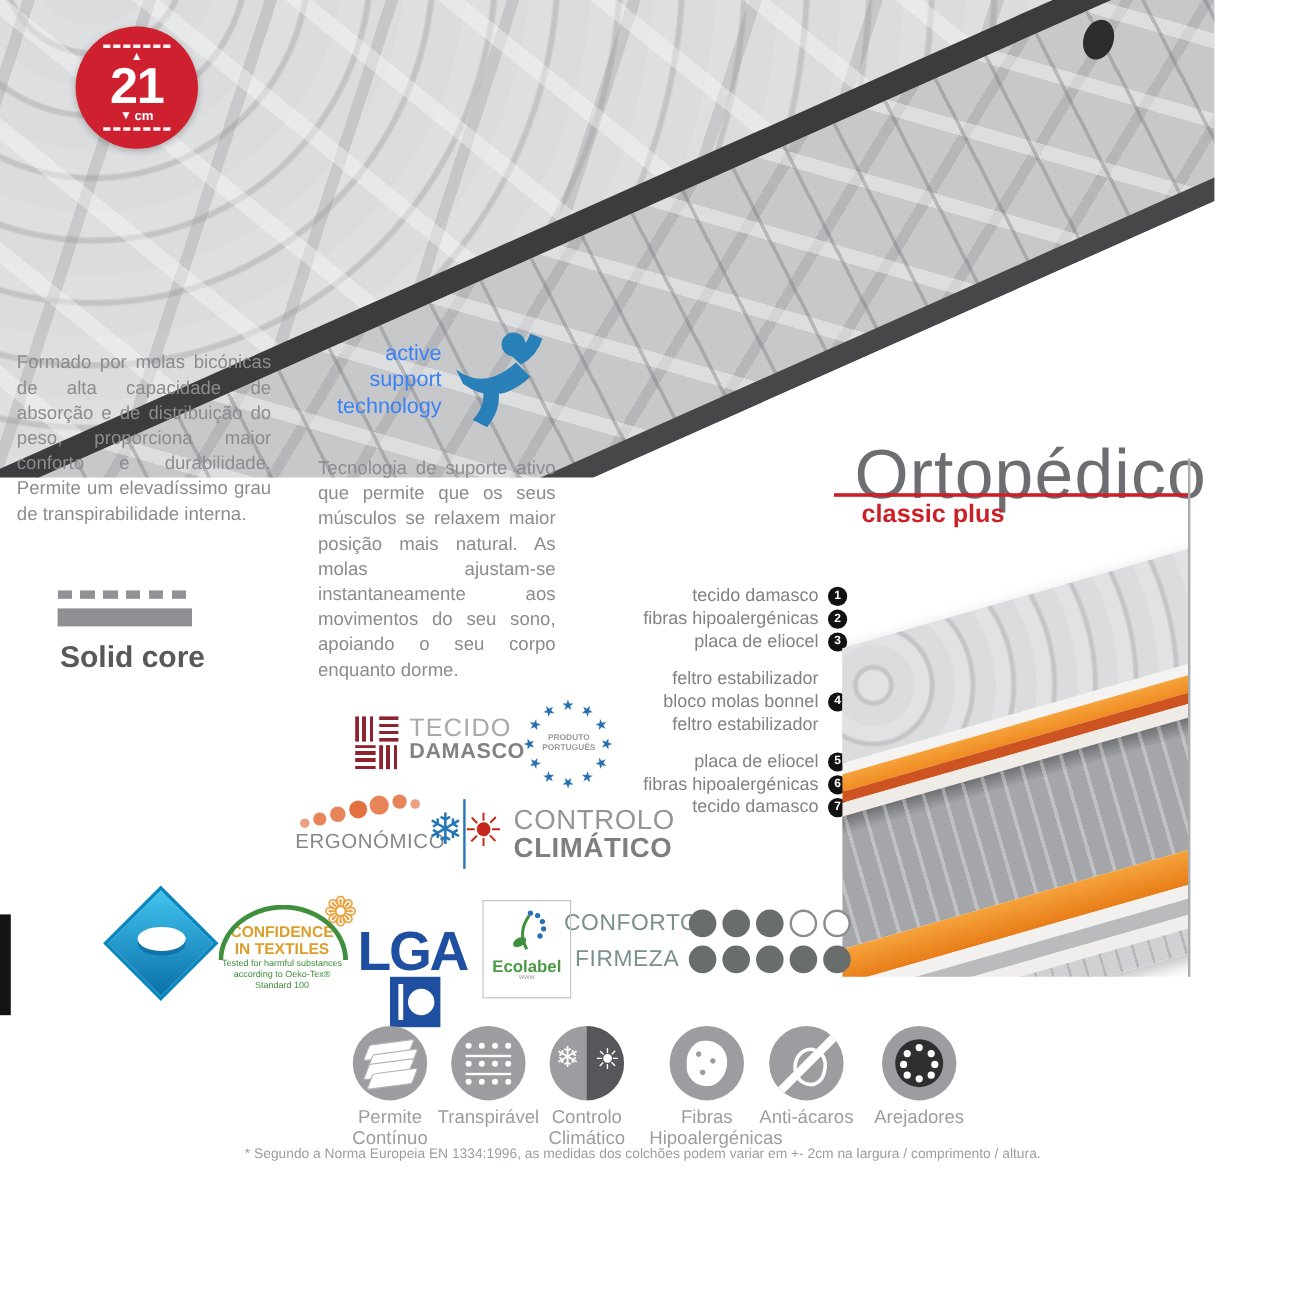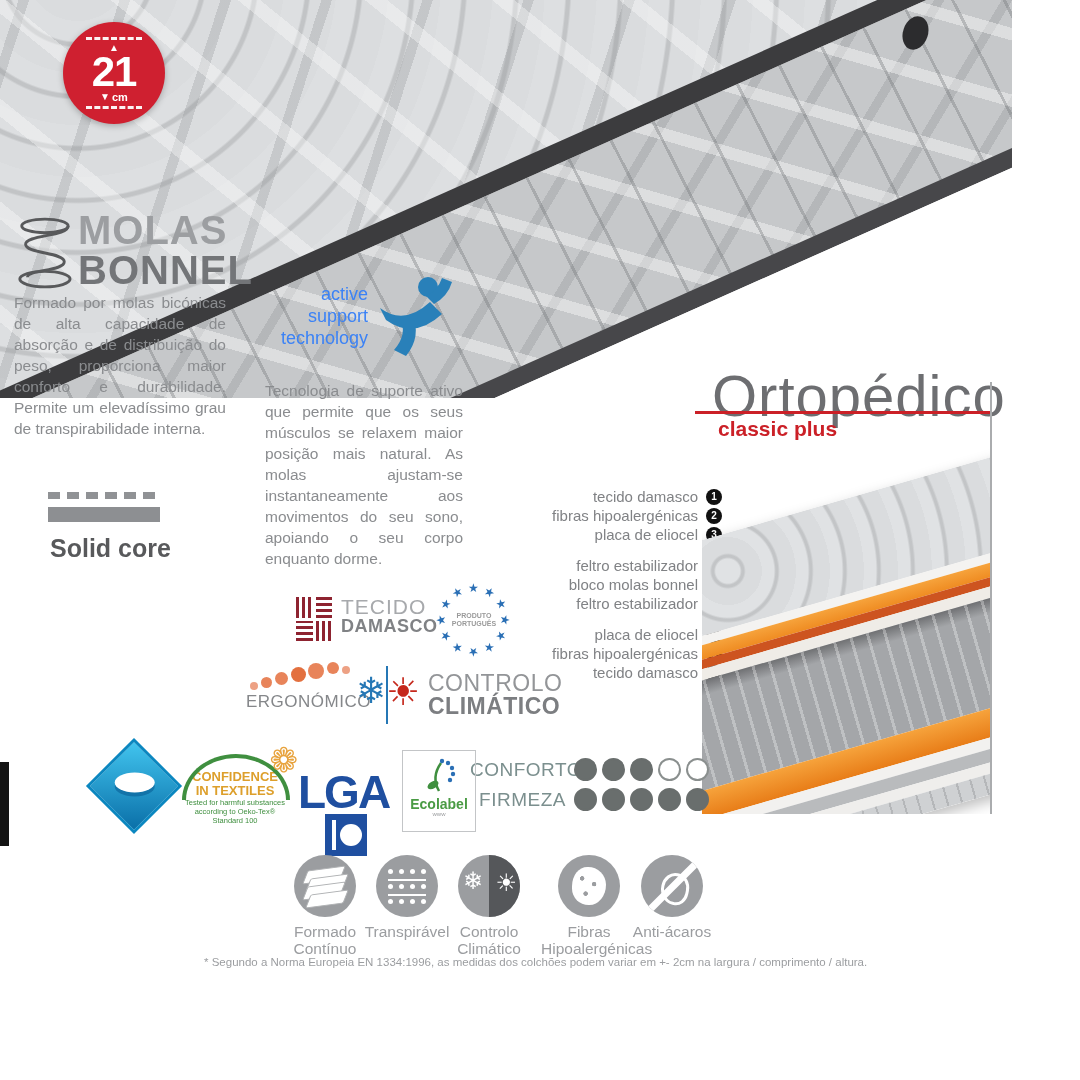--- a/index.html
+++ b/index.html
@@ -86,21 +86,21 @@
   .clim-t2{position:absolute;left:428px;top:693px;font-size:23px;color:#7c7e81;font-weight:bold;letter-spacing:.5px;}
 
   
   .prod-name{position:absolute;left:712px;top:362px;font-size:58px;color:#6d6e71;font-weight:300;
       letter-spacing:1px;}
   .prod-line{position:absolute;left:695px;top:411px;width:295px;height:3px;background:#cb2027;}
   .prod-variant{position:absolute;left:718px;top:417px;font-size:21px;color:#cb2027;font-weight:bold;}
   .v-line{position:absolute;left:990px;top:382px;width:2px;height:432px;background:#aaacae;}
 
   
-  .layers{position:absolute;left:536px;top:487px;width:196px;}
+  .layers{position:absolute;left:520px;top:487px;width:196px;}
   .l-row{display:flex;align-items:center;height:19px;}
   .l-row .lab{width:162px;text-align:right;color:#808285;font-size:15px;}
   .l-row .num{width:16px;height:16px;margin-left:8px;border-radius:50%;background:#111;
       color:#fff;font-size:10px;font-weight:bold;display:flex;align-items:center;justify-content:center;}
   .l-row .num:empty{visibility:hidden;}
   .l-gap{height:12px;}
 
   
   .cutaway{position:absolute;left:702px;top:436px;width:288px;height:378px;overflow:hidden;}
   .stack{position:absolute;left:-48px;top:74px;width:440px;transform:rotate(-16deg);
@@ -201,33 +201,20 @@
     <div class="b-line"></div>
     <div class="b-up">▲</div>
     <div class="b-num">21</div>
     <div class="b-row">
       <span class="b-down">▼</span>
       <span class="b-unit">cm</span>
     </div>
     <div class="b-line"></div>
   </div>
 
-  <div class="molas-head">
-    <svg class="spring-svg" width="58" height="74" viewBox="0 0 60 76">
-      <g fill="none" stroke="#58595b" stroke-width="3">
-        <ellipse cx="32" cy="10" rx="24" ry="7"></ellipse>
-        <path d="M56,10 C56,21 12,19 12,29 C12,39 52,37 52,47 C52,57 14,55 14,63"></path>
-        <ellipse cx="32" cy="65" rx="26" ry="8"></ellipse>
-      </g>
-    </svg>
-    <div class="molas-titles">
-      <div class="molas-t1">MOLAS</div>
-      <div class="molas-t2">BONNEL</div>
-    </div>
-  </div>
   <div class="body-text molas-body">Formado por molas bicónicas de alta capacidade de absorção e de distribuição do peso, proporciona maior conforto e durabilidade. Permite um elevadíssimo grau de transpirabilidade interna.</div>
 
   <div class="sc-dash"></div>
   <div class="sc-bar"></div>
   <div class="sc-title">Solid core</div>
 
   <div class="ast-title">
     <div>active</div>
     <div>support</div>
     <div>technology</div>
@@ -405,21 +392,21 @@
     <div class="eco-sub">www</div>
   </div>
 
   <div class="feat" style="left:277px">
     <div class="feat-circle">
       <span class="sheet" style="left:12px;top:13px"></span>
       <span class="sheet" style="left:15px;top:21px"></span>
       <span class="sheet" style="left:12px;top:29px"></span>
       <span class="sheet" style="left:15px;top:37px"></span>
     </div>
-    <div class="feat-label">Formado Contínuo</div>
+    <div class="feat-label">Permite Contínuo</div>
   </div>
   <div class="feat" style="left:359px">
     <div class="feat-circle">
       <span class="tr-dots" style="top:14px">
           <i></i>
           <i></i>
           <i></i>
           <i></i>
         </span>
       <span class="tr-line" style="top:24px"></span>
@@ -453,16 +440,31 @@
     </div>
     <div class="feat-label">Fibras Hipoalergénicas</div>
   </div>
   <div class="feat" style="left:624px">
     <div class="feat-circle">
       <span class="mite"></span>
       <span class="slash"></span>
     </div>
     <div class="feat-label">Anti-ácaros</div>
   </div>
+  <div class="feat" style="left:718px">
+    <div class="feat-circle">
+      <span class="arej">
+        <i style="left:17px;top:4px"></i>
+          <i style="left:27px;top:9px"></i>
+        <i style="left:30px;top:18px"></i>
+          <i style="left:27px;top:27px"></i>
+        <i style="left:17px;top:30px"></i>
+          <i style="left:7px;top:27px"></i>
+        <i style="left:4px;top:18px"></i>
+          <i style="left:7px;top:9px"></i>
+      </span>
+    </div>
+    <div class="feat-label">Arejadores</div>
+  </div>
 
   <div class="footnote">* Segundo a Norma Europeia EN 1334:1996, as medidas dos colchões podem variar em +- 2cm na largura / comprimento / altura.</div>
 
 </div>
 
 </body></html>

